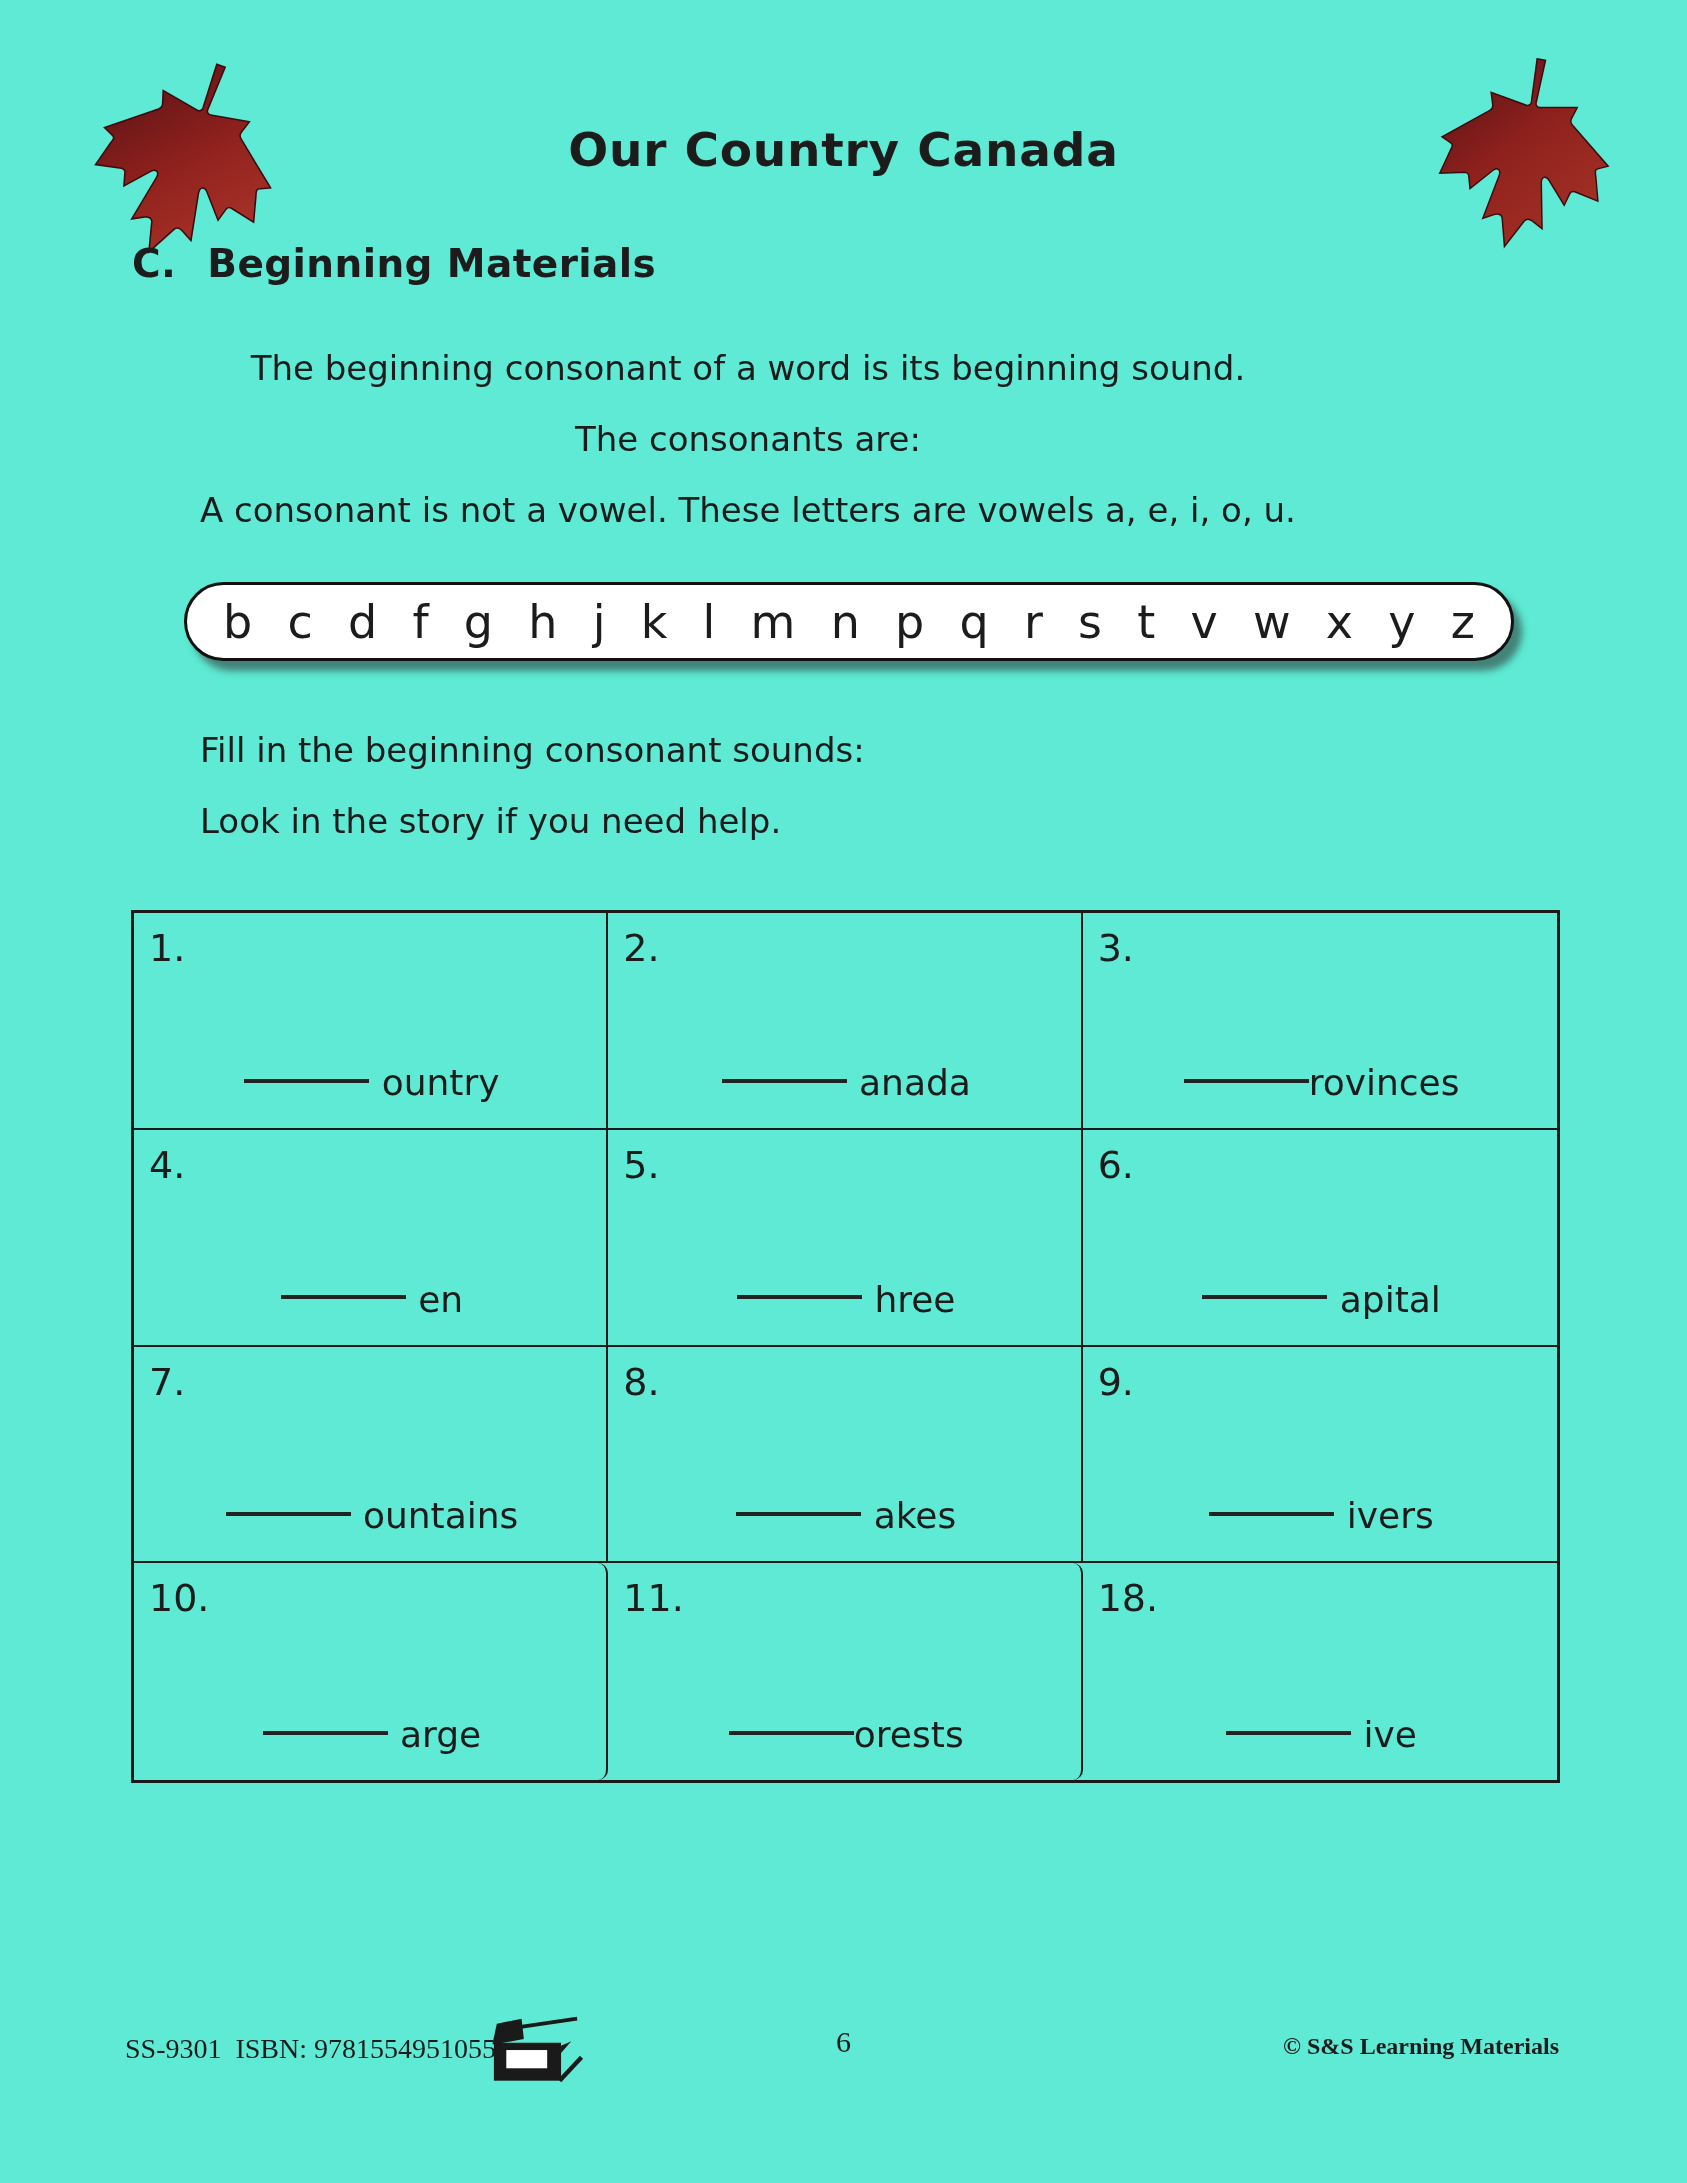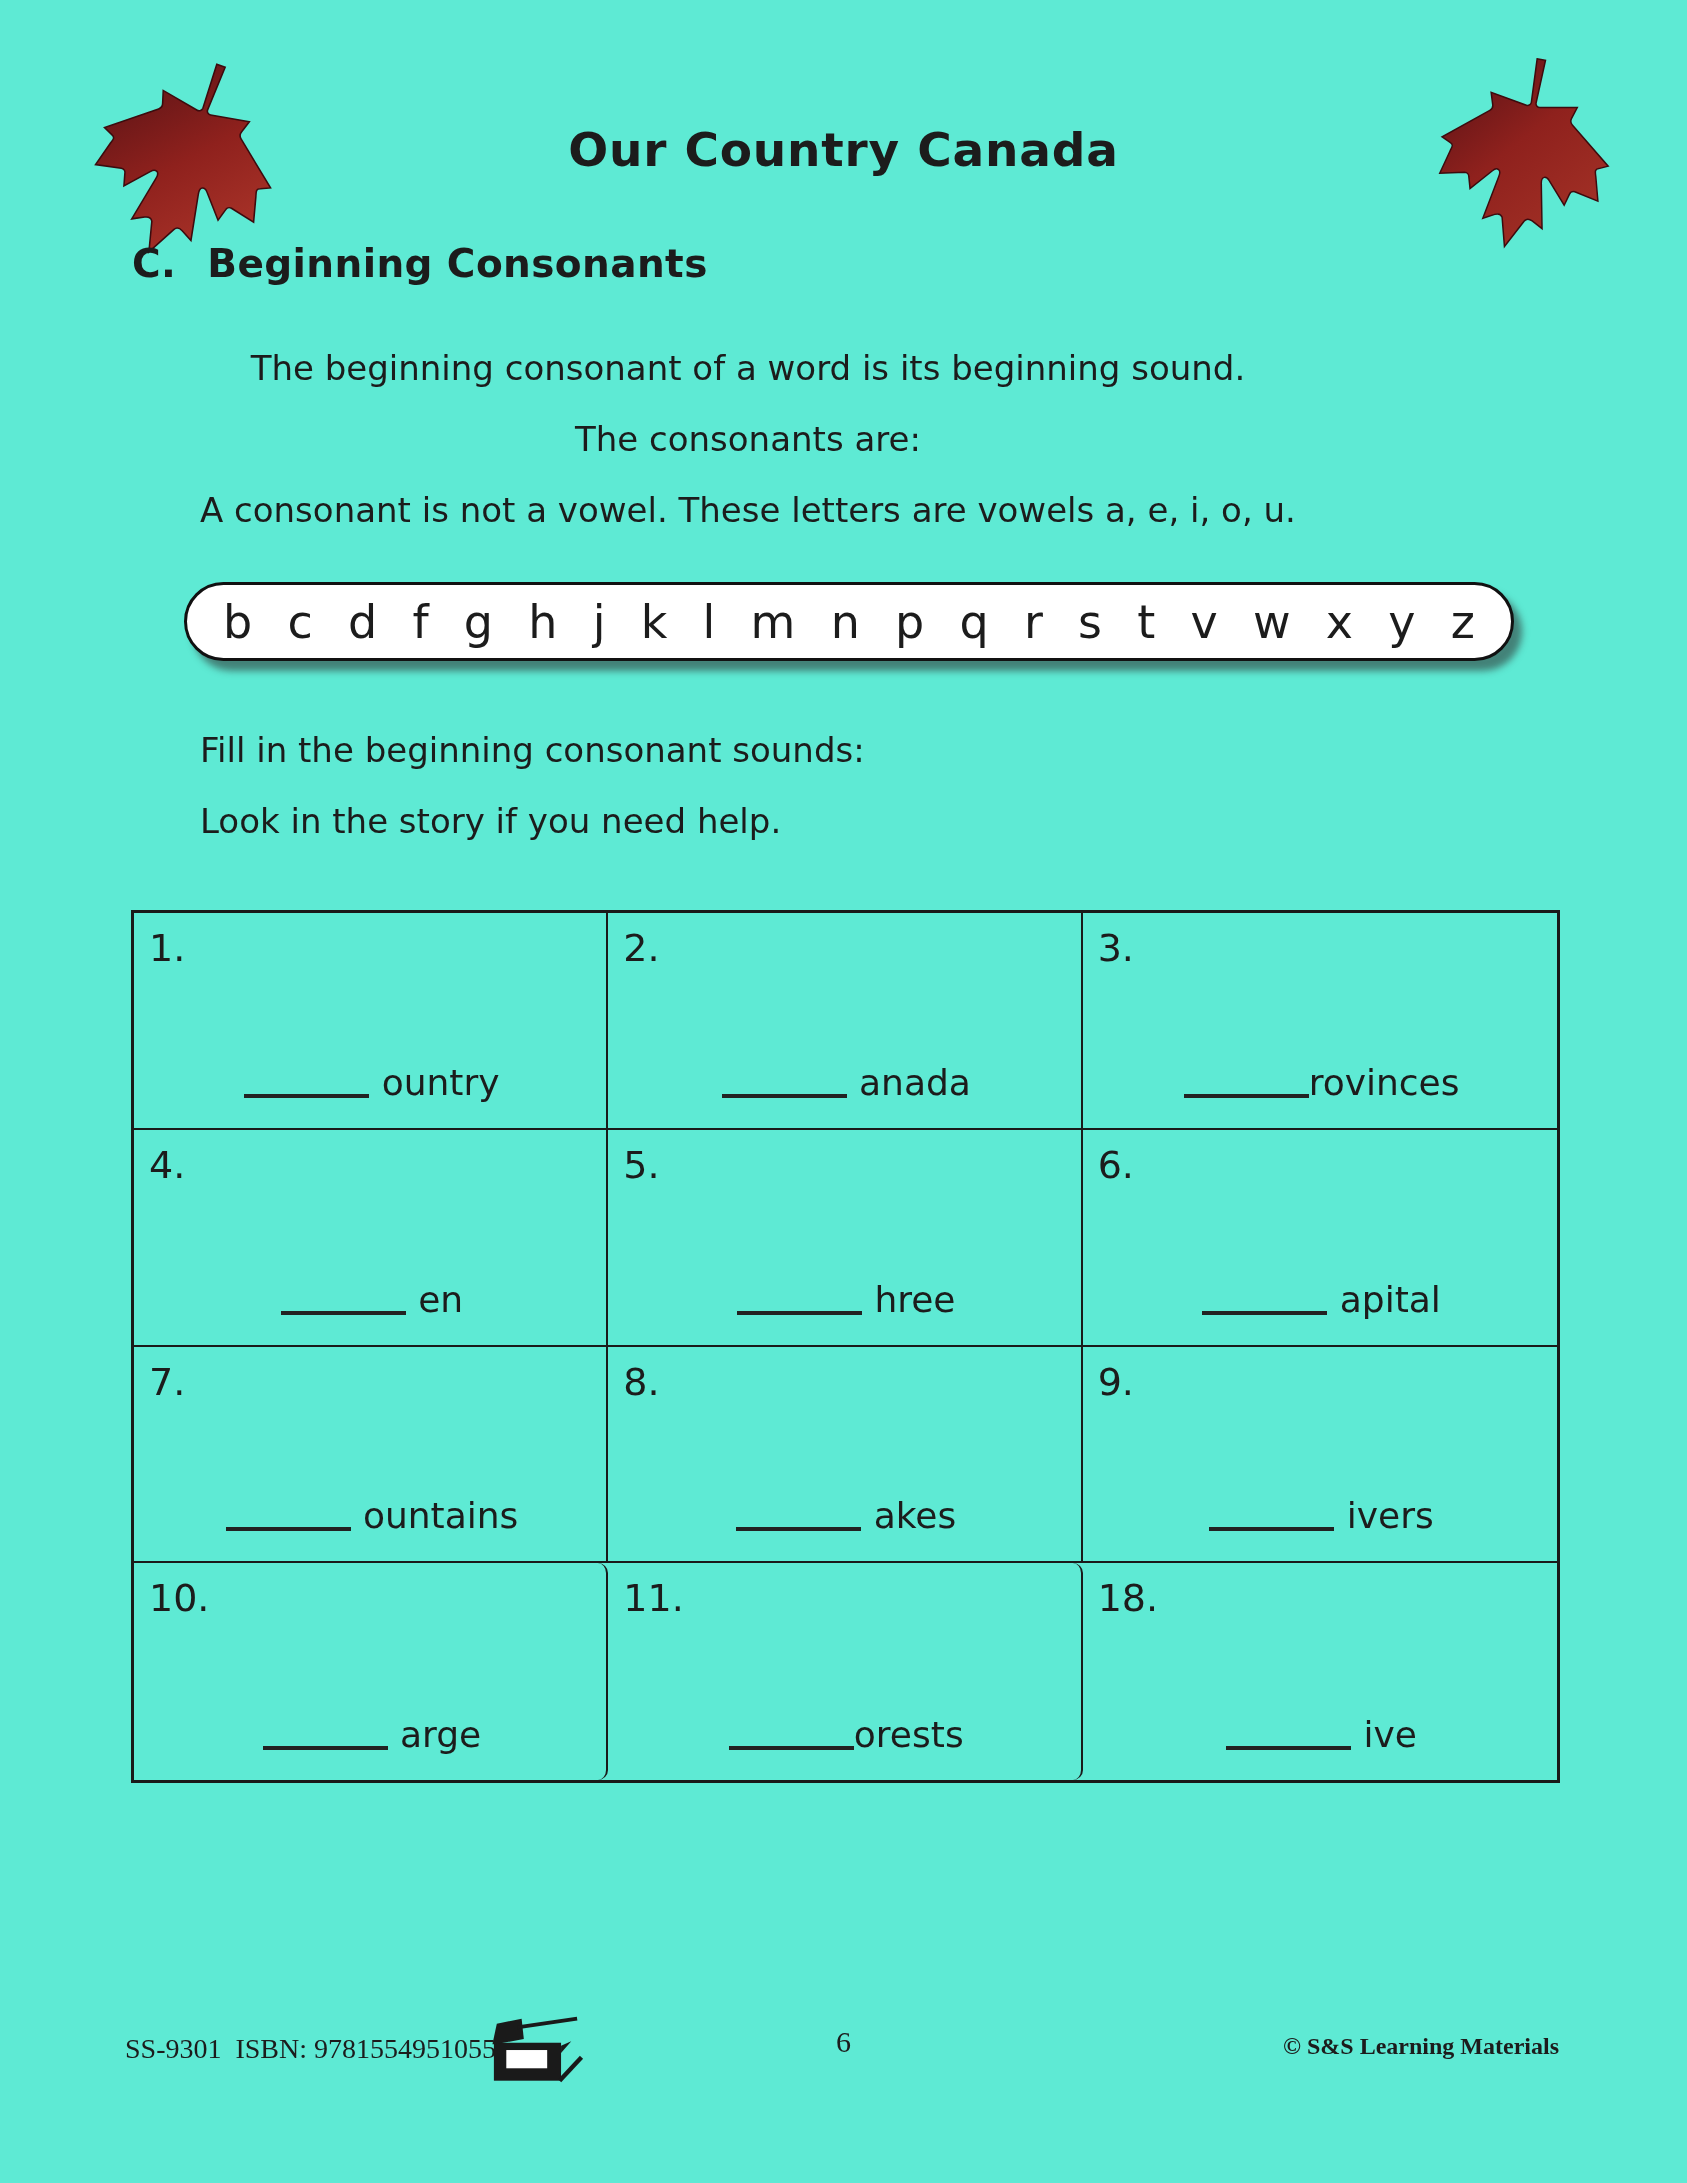--- a/index.html
+++ b/index.html
@@ -60,21 +60,21 @@
     border-right:2.5px solid #1a1a1a;
     border-bottom:2.5px solid #1a1a1a;
     display:flex;flex-direction:column;justify-content:space-between;
     padding:13px 11.5px 25px 15px;
   }
   .cell:nth-child(3n){border-right:none;}
   .cell:nth-child(n+10){border-bottom:none;border-radius:10px;}
   .cell .num{font-size:38px;}
   .cell .answer{
     align-self:center;
-    display:flex;align-items:flex-end;
+    display:flex;align-items:center;
     font-size:36px;
   }
   .cell .blank{
     display:inline-block;width:125px;height:6.6px;
     border-bottom:4.1px solid #222;
     transform:translateY(-5px);
   }
   .cell .word{margin-left:0;}
   .cell .word.gap{margin-left:12.4px;}
   
@@ -121,21 +121,21 @@
         <stop offset="1" stop-color="#531015"></stop>
       </linearGradient>
     </defs>
     <g transform="rotate(190 256 256)">
       <path fill="url(#leafGrad2)" stroke="#3c0b0e" stroke-width="4" d="M256 21l-41 77c-5 9-13 8-21 4l-30-16 23 119c5 23-11 23-19 13l-52-59-9 32c-1 5-6 10-13 9l-66-14 17 64c4 13 7 19-4 23l-24 11 115 93c5 4 7 11 5 17l-10 32 100-18c6-1 12 4 12 10l-5 119h23l-5-119c0-6 6-11 12-10l100 18-10-32c-2-6 0-13 5-17l115-93-24-11c-11-4-8-10-4-23l17-64-66 14c-7 1-12-4-13-9l-9-32-52 59c-8 10-24 10-19-13l23-119-30 16c-8 4-16 5-21-4z"></path>
     </g>
   </svg>
 
   <div class="section-heading">
     <span>C.</span>
-    <span>Beginning Consonants</span>
+    <span>Beginning Materials</span>
   </div>
 
   <div class="intro">
     <div>The beginning consonant of a word is its beginning sound.</div>
     <div>The consonants are:</div>
     <div>A consonant is not a vowel. These letters are vowels a, e, i, o, u.</div>
   </div>
 
   <div class="consonant-box">
 

